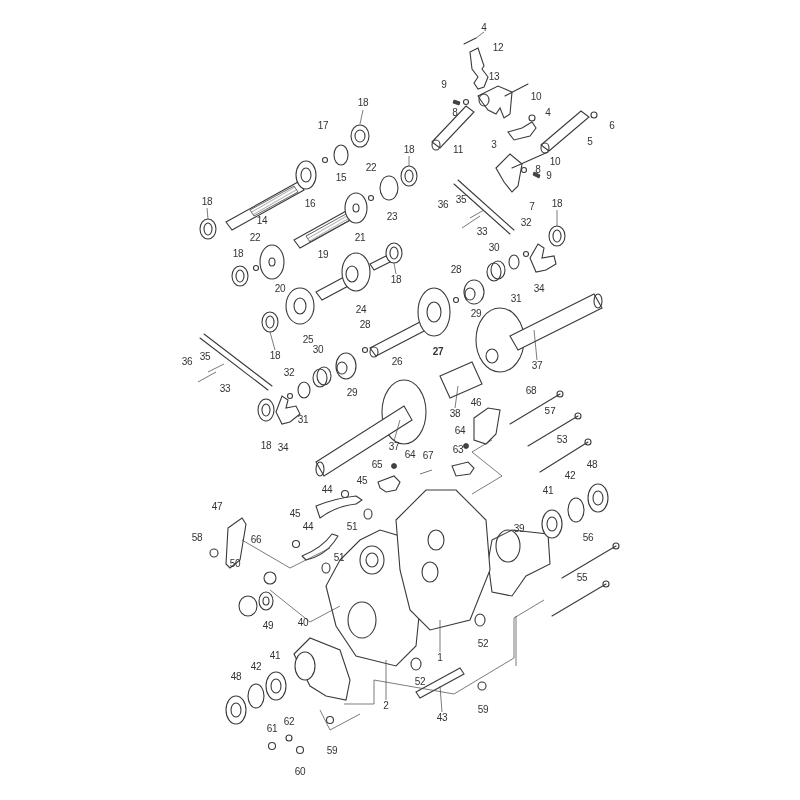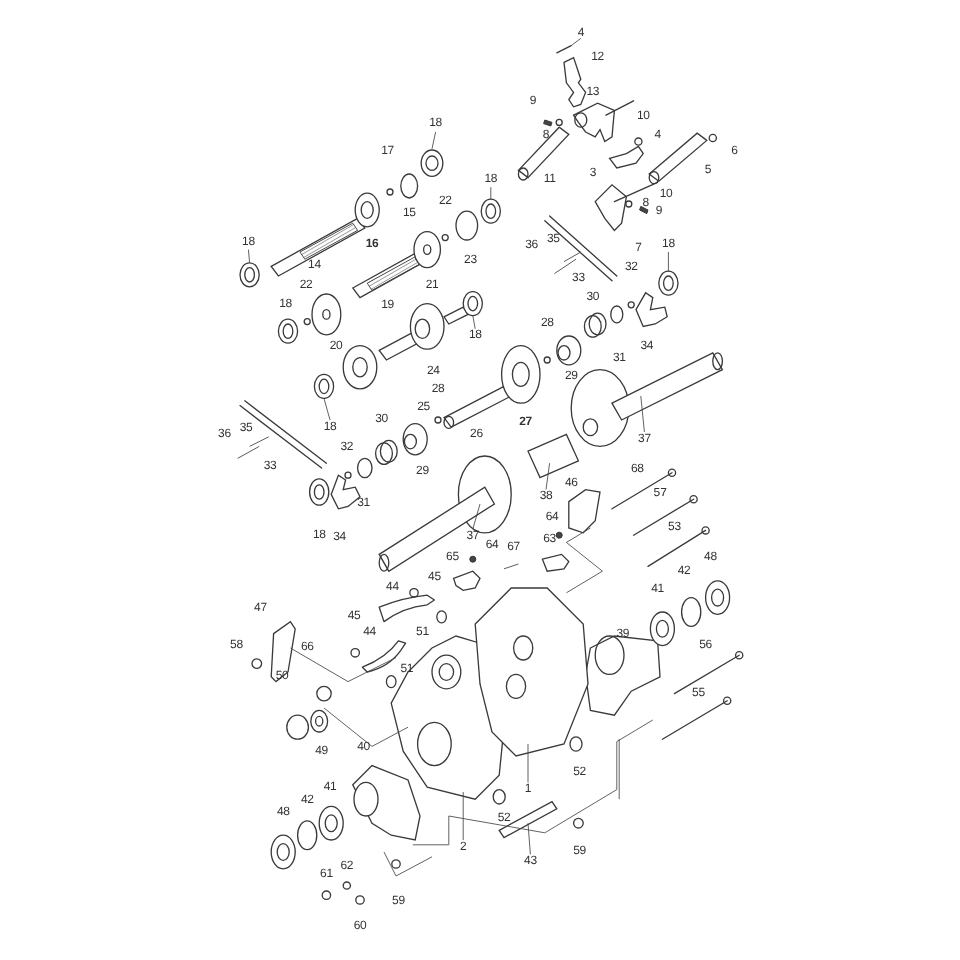--- a/index.html
+++ b/index.html
@@ -256,34 +256,34 @@
     <span class="callout" style="left: 458px; top: 150px;">11</span>
     <span class="callout" style="left: 494px; top: 145px;">3</span>
     <span class="callout" style="left: 590px; top: 142px;">5</span>
     <span class="callout" style="left: 555px; top: 162px;">10</span>
     <span class="callout" style="left: 538px; top: 170px;">8</span>
     <span class="callout" style="left: 549px; top: 176px;">9</span>
     <span class="callout" style="left: 532px; top: 207px;">7</span>
     <span class="callout" style="left: 363px; top: 103px;">18</span>
     <span class="callout" style="left: 323px; top: 126px;">17</span>
     <span class="callout" style="left: 341px; top: 178px;">15</span>
-    <span class="callout" style="left: 310px; top: 204px; font-weight: bold;">16</span>
+    <span class="callout" style="left: 310px; top: 204px;">16</span>
     <span class="callout" style="left: 409px; top: 150px;">18</span>
     <span class="callout" style="left: 371px; top: 168px;">22</span>
     <span class="callout" style="left: 392px; top: 217px;">23</span>
     <span class="callout" style="left: 207px; top: 202px;">18</span>
     <span class="callout" style="left: 262px; top: 221px;">14</span>
     <span class="callout" style="left: 360px; top: 238px;">21</span>
     <span class="callout" style="left: 323px; top: 255px;">19</span>
     <span class="callout" style="left: 255px; top: 238px;">22</span>
     <span class="callout" style="left: 238px; top: 254px;">18</span>
     <span class="callout" style="left: 280px; top: 289px;">20</span>
     <span class="callout" style="left: 396px; top: 280px;">18</span>
     <span class="callout" style="left: 361px; top: 310px;">24</span>
-    <span class="callout" style="left: 308px; top: 340px; margin-left: 45px;">25</span>
+    <span class="callout" style="left: 308px; top: 340px;">25</span>
     <span class="callout" style="left: 275px; top: 356px;">18</span>
     <span class="callout" style="left: 365px; top: 325px;">28</span>
     <span class="callout" style="left: 397px; top: 362px;">26</span>
     <span class="callout" style="left: 438px; top: 352px; font-weight: bold;">27</span>
     <span class="callout" style="left: 443px; top: 205px;">36</span>
     <span class="callout" style="left: 461px; top: 200px;">35</span>
     <span class="callout" style="left: 482px; top: 232px;">33</span>
     <span class="callout" style="left: 526px; top: 223px;">32</span>
     <span class="callout" style="left: 557px; top: 204px;">18</span>
     <span class="callout" style="left: 494px; top: 248px;">30</span>

